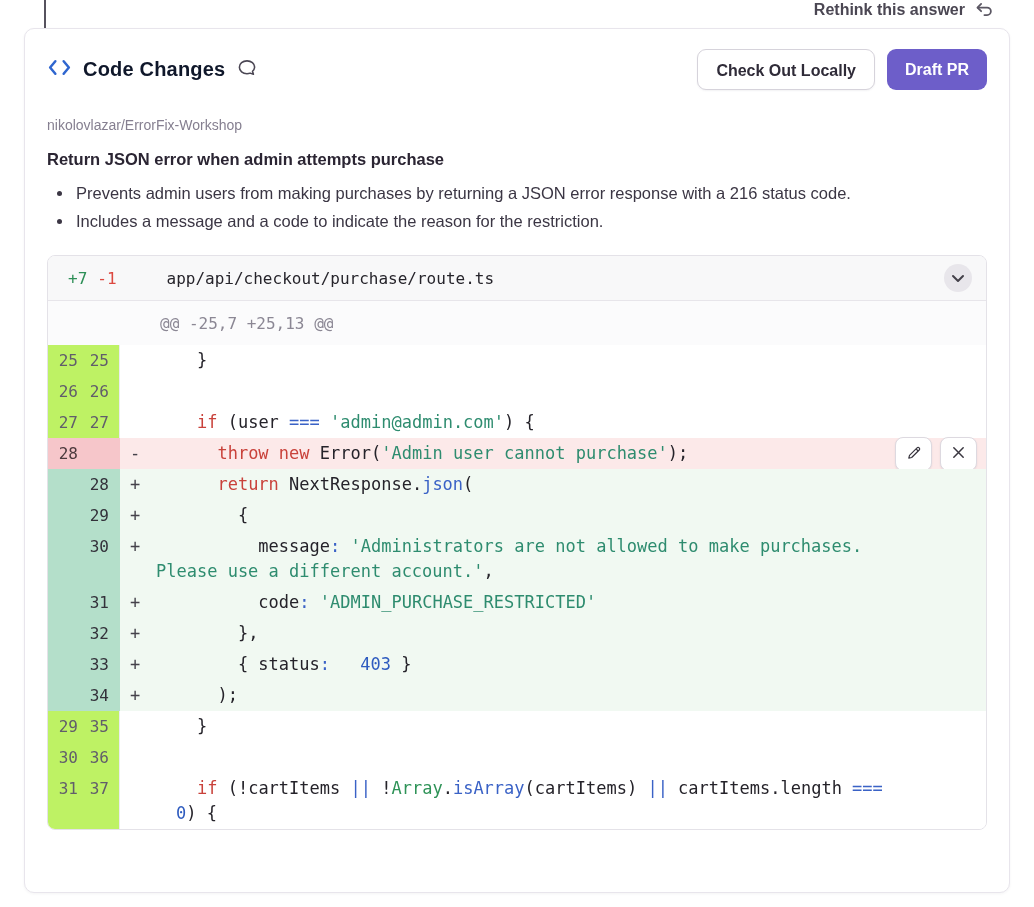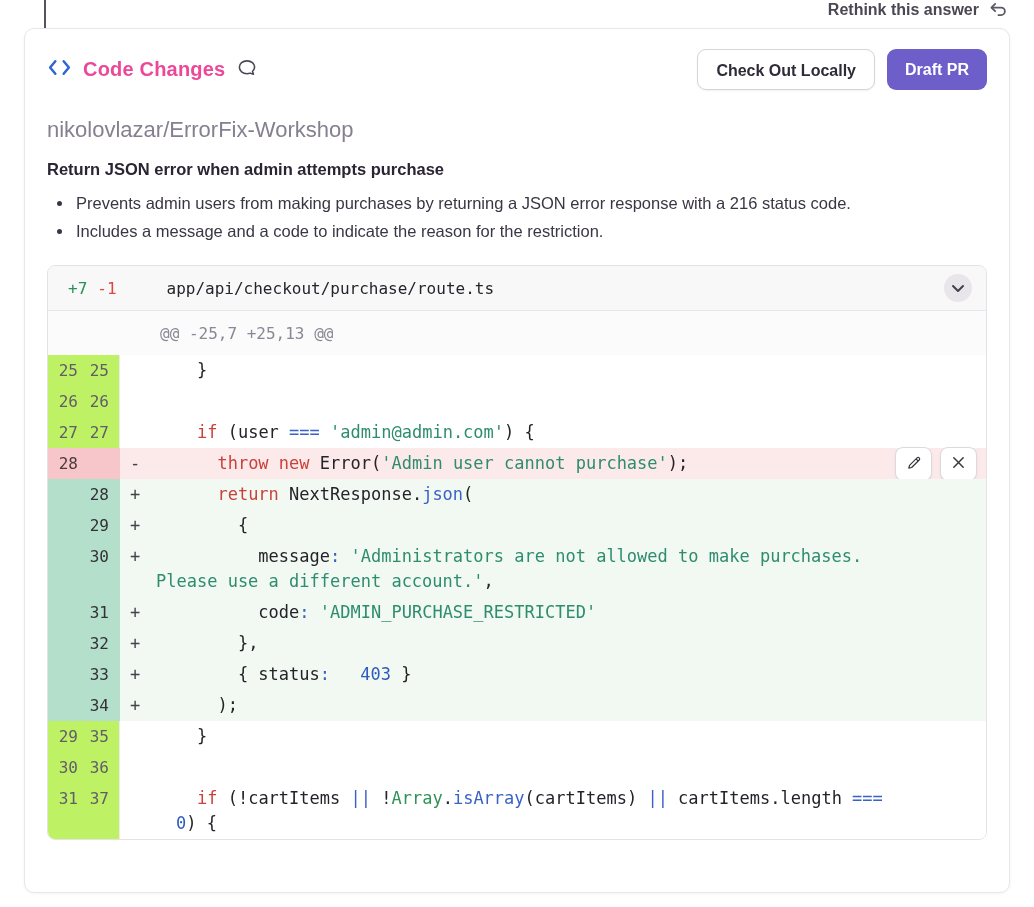--- a/index.html
+++ b/index.html
@@ -3,38 +3,38 @@
 <meta charset="utf-8">
 <style>
   * { box-sizing: border-box; }
   html,body { margin:0; padding:0; }
   body {
     width:1034px; height:907px; background:#ffffff; position:relative;
     font-family:"Liberation Sans", sans-serif; color:#3b3644; overflow:hidden;
   }
   .timeline-line { position:absolute; left:44px; top:0; width:2px; height:29px; background:#56525e; }
 
-  .rethink { position:absolute; top:1px; right:26px; display:flex; align-items:center; gap:9px;
+  .rethink { position:absolute; top:1px; right:40px; display:flex; align-items:center; gap:9px;
     font-weight:700; font-size:16px; color:#4b4753; cursor:pointer; }
   .rethink svg { display:block; }
 
   .card { position:absolute; left:24px; top:28px; width:986px; height:865px;
     background:#fff; border:1px solid #e8e5ec; border-radius:10px;
     box-shadow:0 1px 3px rgba(40,30,60,.05); padding:20px 22px; }
 
   .card-header { display:flex; align-items:center; }
   .title-group { display:flex; align-items:center; gap:11px; }
-  .page-title { margin:0; font-size:20px; font-weight:800; color:#ec4899; letter-spacing:.2px; }
+  .page-title { margin:0; font-size:20px; font-weight:800; color:#0f172a; letter-spacing:.2px; }
   .hdr-actions { margin-left:auto; display:flex; gap:12px; }
   .btn { height:41px; padding:12px 18px; border-radius:9px; font-family:"Liberation Sans",sans-serif;
     font-weight:700; font-size:16px; cursor:pointer; }
   .btn.secondary { background:#fff; border:1px solid #d6d3db; color:#2f2b38; box-shadow:0 1px 2px rgba(40,30,60,.06); }
   .btn.primary { background:var(--accent-purple); border:none; color:#fff; }
 
-  .repo { margin-top:27px; font-size:22px; color:#857f90; }
+  .repo { margin-top:27px; font-size:14px; color:#857f90; }
   .change-title { margin-top:17px; font-size:16.5px; font-weight:700; color:#2b2533; }
   .bullets { margin:11px 0 0; padding-left:27px; font-size:16.5px; line-height:26px; color:#3b3644; }
   .bullets li { padding-left:2px; }
   .bullets li + li { margin-top:2px; }
 
   
   .diff { margin-top:21px; border:1px solid #e4e2e8; border-radius:8px; overflow:hidden;
     font-family:"DejaVu Sans Mono", monospace; }
   .diff-header { height:45px; background:#f8f8f9; border-bottom:1px solid #e7e5ea;
     display:flex; align-items:center; padding:0 14px 0 20px; font-size:16px; }

